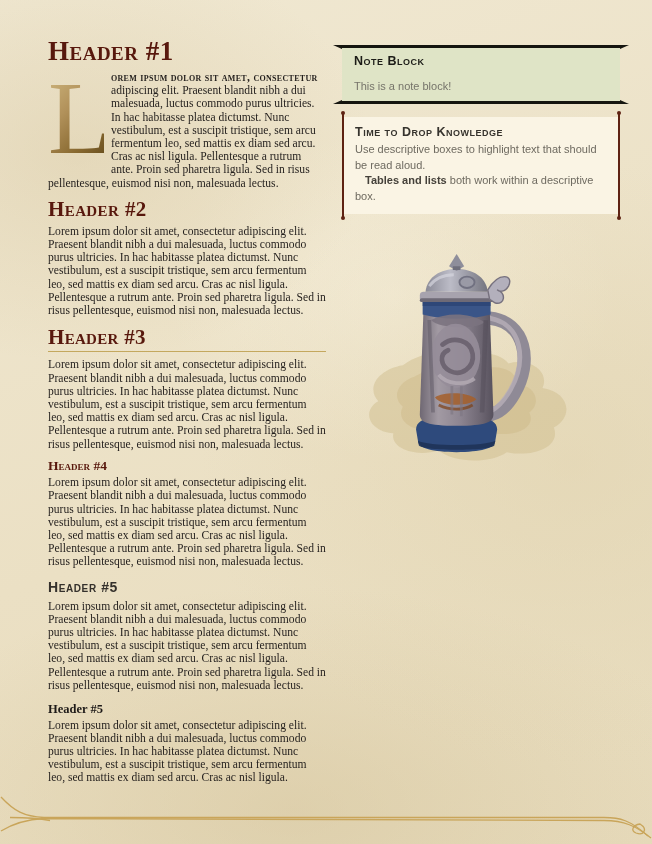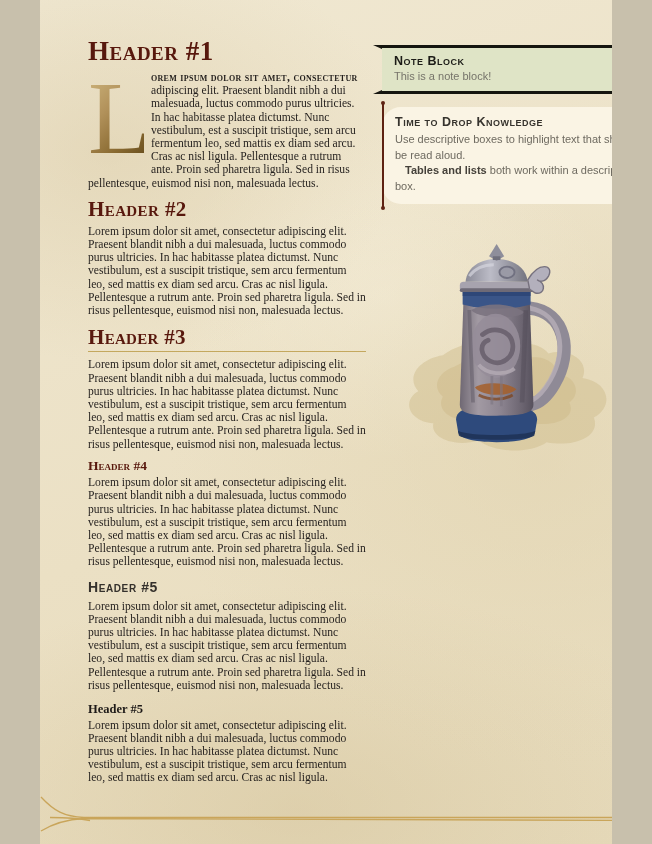--- a/index.html
+++ b/index.html
@@ -1,18 +1,18 @@
 <!DOCTYPE html>
 <html><head>
 <meta charset="utf-8">
 <style>
   html,body{margin:0;padding:0;background:#c8c0ac;}
   .page{
     position:relative;
-    width:572px;height:844px;
+    width:652px;height:844px;
     margin:0 auto;
     overflow:hidden;
     box-sizing:border-box;
     color:#221e1c;
     font-family:"Liberation Serif","DejaVu Serif",serif;
     background:
       radial-gradient(ellipse 420px 300px at 12% 18%, rgba(213,196,156,0.40), transparent 70%),
       radial-gradient(ellipse 520px 420px at 88% 55%, rgba(222,208,170,0.45), transparent 72%),
       radial-gradient(ellipse 620px 320px at 45% 96%, rgba(206,188,144,0.40), transparent 70%),
       radial-gradient(ellipse 300px 220px at 60% 35%, rgba(248,242,224,0.5), transparent 75%),
@@ -54,36 +54,35 @@
   
   .note{
     position:relative;
     margin:7px 0 13px;
     background:#dfe4c6;
     border-top:3px solid #15150f;
     border-bottom:3px solid #15150f;
     padding:6px 12px 8px;
     font-family:"Liberation Sans","DejaVu Sans",sans-serif;
   }
-  .note-title{font-variant:small-caps;font-weight:700;font-size:12.5px;letter-spacing:0.5px;color:#1c1c17;margin-bottom:2px;}
+  .note-title{font-variant:small-caps;font-weight:700;font-size:12.5px;letter-spacing:0.5px;color:#1c1c17;margin-bottom:12px;}
   .note-body{font-size:11px;color:#76746a;line-height:13px;}
   .tip{position:absolute;width:0;height:0;}
   .tip.tl{top:-3px;left:-9px;border-top:4px solid #15150f;border-left:9px solid transparent;}
   .tip.tr{top:-3px;right:-9px;border-top:4px solid #15150f;border-right:9px solid transparent;}
   .tip.bl{bottom:-3px;left:-9px;border-bottom:4px solid #15150f;border-left:9px solid transparent;}
   .tip.br{bottom:-3px;right:-9px;border-bottom:4px solid #15150f;border-right:9px solid transparent;}
 
   
   .desc{
     position:relative;
     margin:0 0 0;
     background:#faf4e4;
     padding:8px 13px 10px;
     font-family:"Liberation Sans","DejaVu Sans",sans-serif;
-    border-radius:19px;
   }
   .desc::before,.desc::after{content:"";position:absolute;top:-4px;bottom:-4px;width:1.6px;background:#5e2212;}
   .desc::before{left:0;} .desc::after{right:0;}
   .pin{position:absolute;width:4px;height:4px;border-radius:50%;background:#5e2212;}
   .pin.tl{left:-1.4px;top:-6px;} .pin.tr{right:-1.4px;top:-6px;}
   .pin.bl{left:-1.4px;bottom:-6px;} .pin.br{right:-1.4px;bottom:-6px;}
   .desc-title{font-variant:small-caps;font-weight:700;font-size:12.5px;letter-spacing:0.5px;color:#36332d;margin-bottom:3px;}
   .desc-body{font-size:11px;color:#6e6a60;line-height:15.5px;}
   .desc-body.indent{text-indent:10px;}
   .desc-body b{color:#45413a;}

